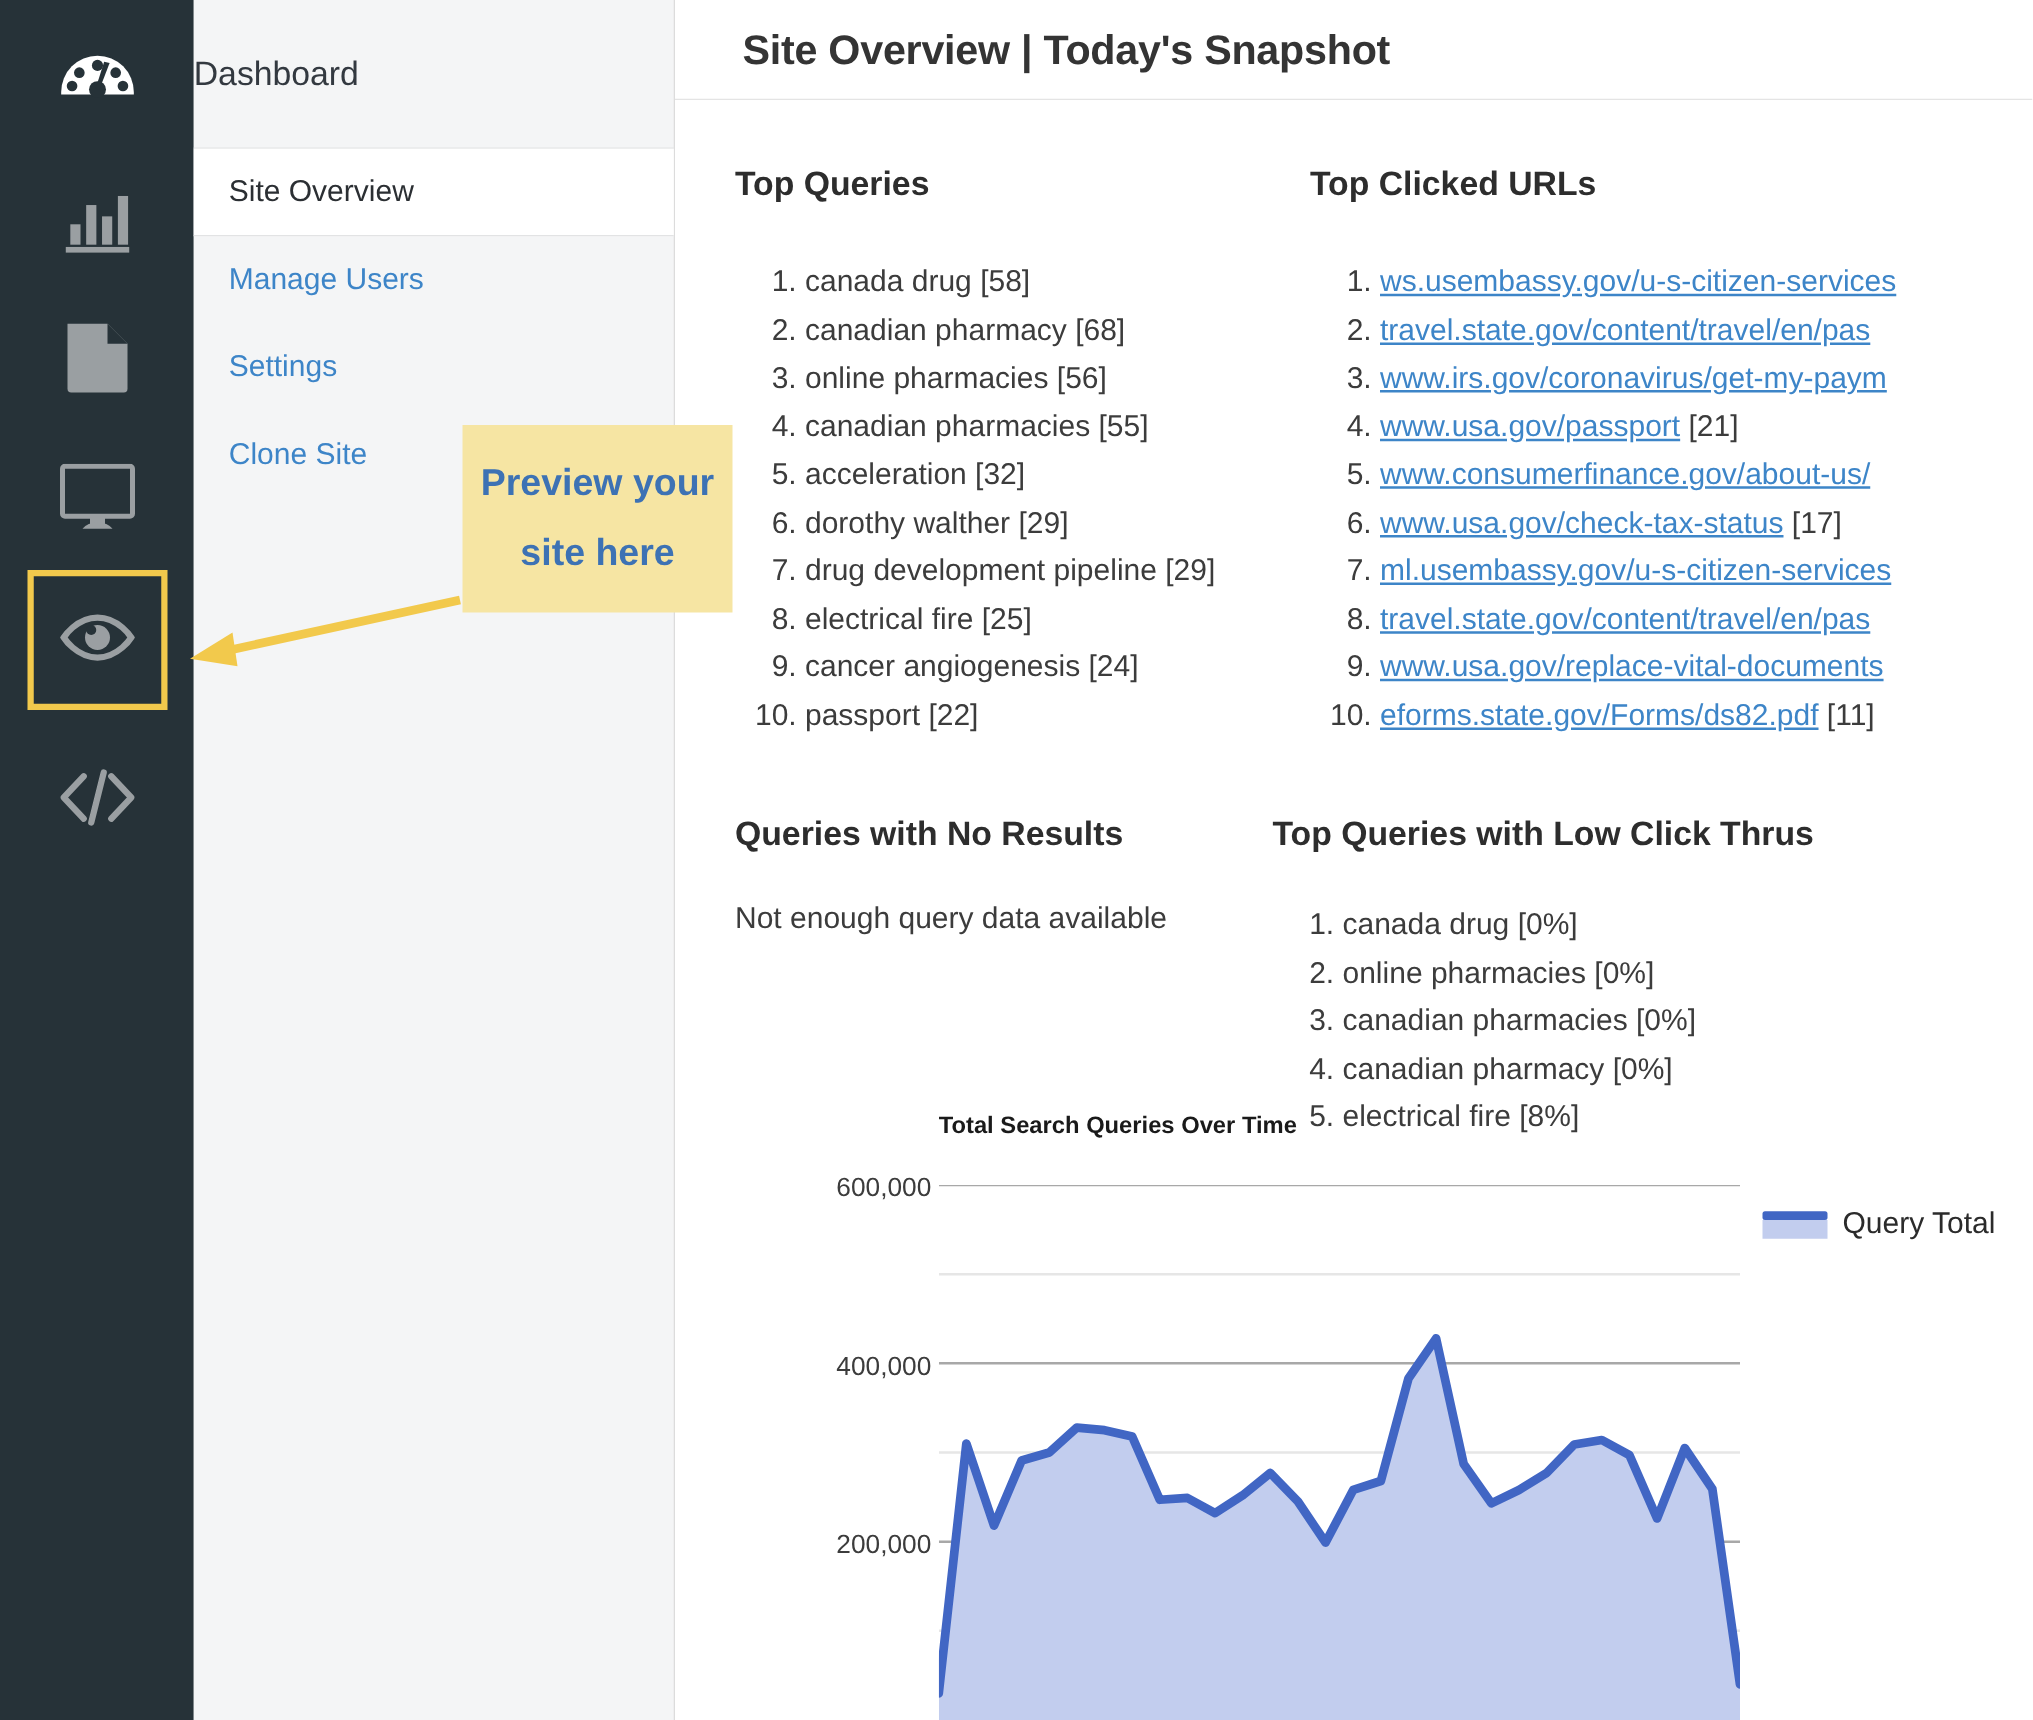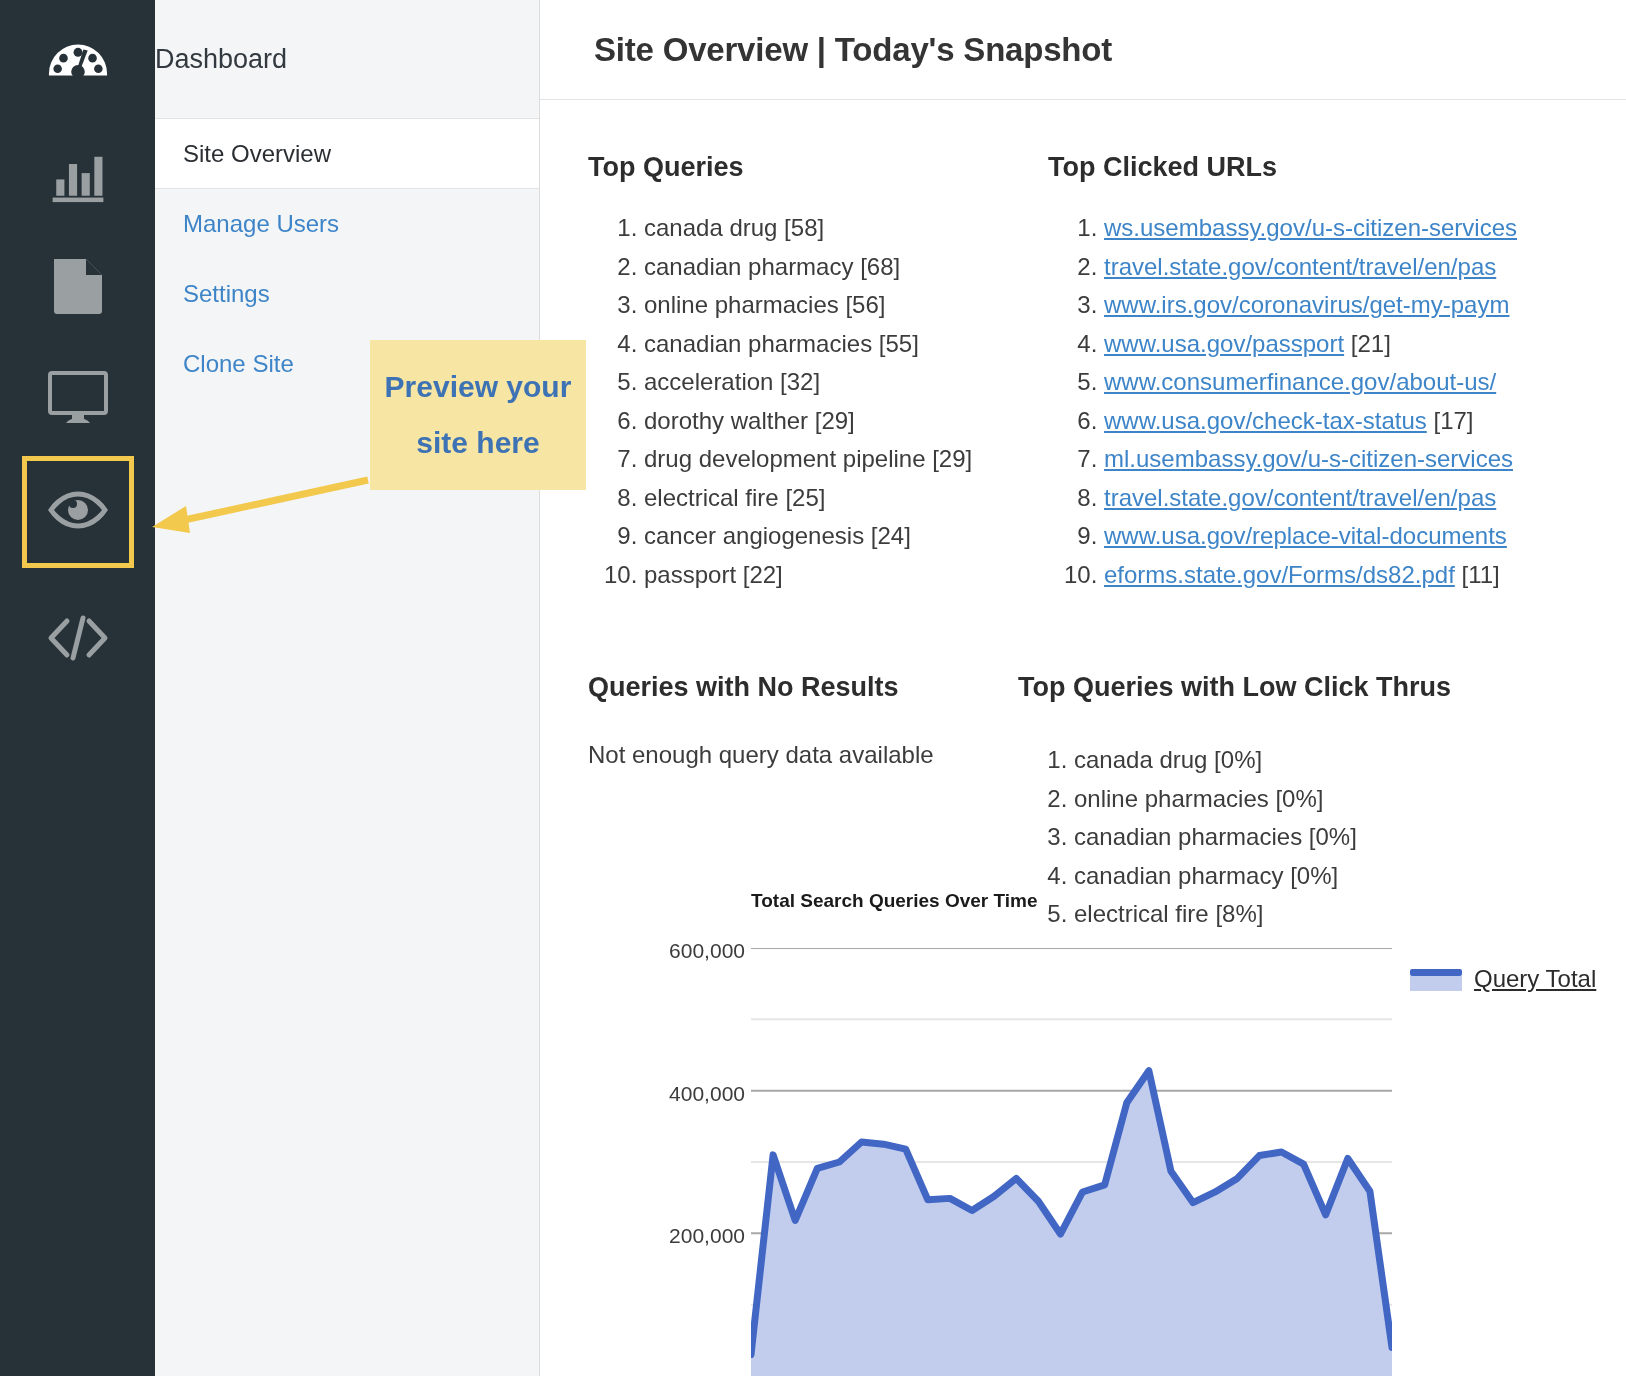--- a/index.html
+++ b/index.html
@@ -57,21 +57,21 @@
   }
 
   
   #main {
     position:absolute; left:540px; top:0;
     width:1086px; height:1376px;
     background:#ffffff;
     overflow:hidden;
   }
   #main-header {
-    height:100px;
+    height:80px;
     border-bottom:1px solid #e4e4e4;
     display:flex; align-items:center;
     padding-left:54px;
   }
   #page-title {
     font-size:33px; font-weight:bold; color:#343434;
     letter-spacing:-0.2px;
   }
 
   .panel-grid {
@@ -94,21 +94,21 @@
   .cnt { color:#3c3c3c; }
 
   
   .blk { position:absolute; }
 
   #blk-top-queries { left:48px;  top:52px;  width:430px; }
   #blk-top-urls    { left:508px; top:52px;  width:700px; }
   #blk-no-results  { left:48px;  top:572px; width:420px; }
   #blk-low-ctr     { left:478px; top:572px; width:620px; }
 
-  .blk .sec-title { margin-bottom:26px; }
+  .blk .sec-title { margin-bottom:44px; }
   #blk-no-results .sec-title,
   #blk-low-ctr .sec-title { margin-bottom:38px; }
 
   .plain-msg { font-size:24px; color:#3c3c3c; padding-left:0; }
 
   
   #chart-wrap {
     position:absolute; left:80px; top:890px;
     width:1006px; height:486px;
   }
@@ -134,21 +134,21 @@
     position:absolute; left:790px; top:72px;
     width:190px;
     display:flex; align-items:flex-start; gap:12px;
   }
   #legend-swatch {
     width:52px; height:22px; margin-top:7px;
     position:relative; flex:none;
   }
   #legend-swatch .ln { position:absolute; left:0; top:0; width:52px; height:7px; background:#4166c4; border-radius:2px;}
   #legend-swatch .ar { position:absolute; left:0; top:7px; width:52px; height:15px; background:#c2cdee;}
-  #legend-label { font-size:24px; color:#2b2b2b; line-height:33px;text-decoration:underline; }
+  #legend-label { font-size:24px; color:#2b2b2b; line-height:33px; }
 </style>
 </head>
 <body>
 
 <div id="icon-rail">
 
   <div class="rail-btn" style="top:8px;">
     <div class="rail-inner">
       <span>
         <svg width="62" height="62" viewBox="0 0 64 64">

